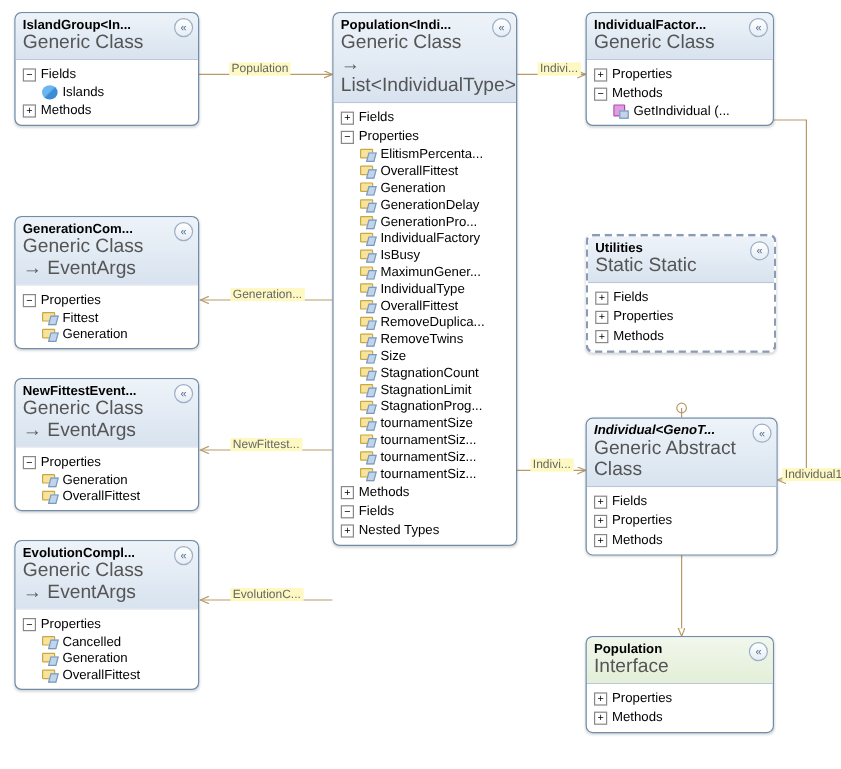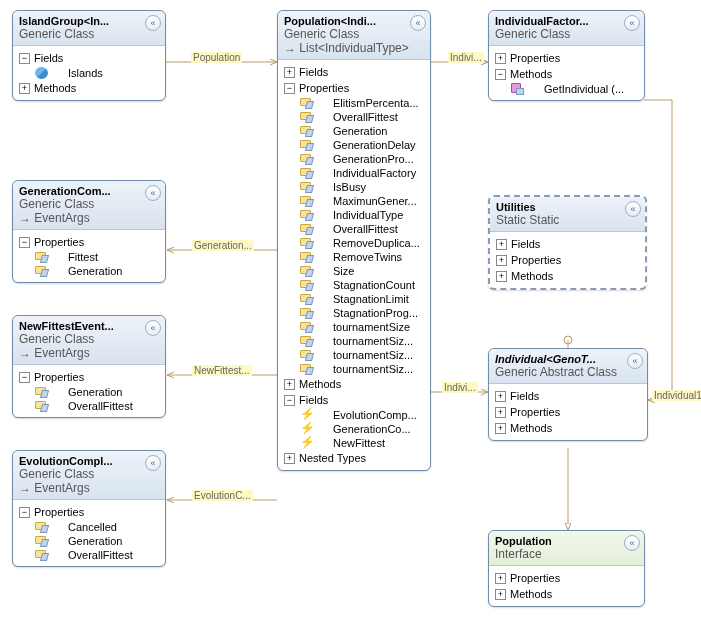--- a/index.html
+++ b/index.html
@@ -2,27 +2,27 @@
 <html><head>
 <meta charset="utf-8">
 <style>
 body{margin:0;padding:5px;background:#fff;font-family:Tahoma,Arial,sans-serif;font-size:11px;color:#000;width:701px;height:641px;position:relative;overflow:hidden}
 .box{position:absolute;border:1px solid #6f8da8;border-radius:6px;background:#fff;box-shadow:0 1px 2px rgba(0,0,0,.15)}
 .dashed{border:2px dashed #8a9cb5}
 .hdr{background:linear-gradient(#eef3f9,#d8e3ef);border-bottom:1px solid #b8c6d6;padding:4px 6px;border-radius:6px 6px 0 0;position:relative}
 .hdr.green{background:linear-gradient(#f1f7ec,#e3efd8)}
 .ttl{font-weight:bold;overflow:hidden;white-space:nowrap;text-overflow:ellipsis;padding-right:32px}
 .ttl.italic{font-style:italic}
-.sub{color:#555;font-size:12px}
+.sub{color:#555;font-size:16px}
 .chev{position:absolute;right:4px;top:4px;width:14px;height:14px;border:1px solid #9cb0c6;border-radius:50%;background:linear-gradient(#fff,#e6edf5);display:flex;align-items:center;justify-content:center;font-size:9px;color:#4a6b8c}
 .body{padding:4px 6px}
 .sect{display:flex;align-items:center;gap:4px;padding:2px 0;white-space:nowrap}
 .pm{width:9px;height:9px;border:1px solid #888;display:inline-flex;align-items:center;justify-content:center;font-size:9px;line-height:1;background:#fff;flex-shrink:0}
 .items{margin-left:16px}
-.item{display:flex;align-items:flex-end;gap:20px;padding:1px 0;white-space:nowrap;overflow:hidden}
+.item{display:flex;align-items:flex-end;gap:4px;padding:1px 0;white-space:nowrap;overflow:hidden}
 .ico{width:13px;height:12px;flex-shrink:0;display:inline-block}
 .fld{background:linear-gradient(135deg,#6bb5f0 45%,#3a8cd4 55%);border-radius:50%}
 .prop{position:relative}
 .prop:before{content:'';position:absolute;left:0;top:1px;width:9px;height:6px;background:#f7e39a;border:1px solid #c9a843;border-radius:1px}
 .prop:after{content:'';position:absolute;left:6px;top:4px;width:5px;height:6px;background:#c0d4ec;border:1px solid #7b99bd;transform:skewX(-15deg)}
 .meth{position:relative}
 .meth:before{content:'';position:absolute;left:0;top:0;width:8px;height:8px;background:#e29be2;border:1px solid #a94aa9;border-radius:1px}
 .meth:after{content:'';position:absolute;left:5px;top:5px;width:6px;height:5px;background:#c0d4ec;border:1px solid #7b99bd}
 .evt{position:relative}
 .evt:before{content:'⚡';position:absolute;left:0;top:-2px;font-size:12px;color:#e8a020}
@@ -271,34 +271,20 @@
         </div>
       </div>
 <div class="sect">
         <span class="pm">+</span>
         <span>Methods</span>
       </div>
 <div class="sect">
         <span class="pm">−</span>
         <span>Fields</span>
       </div>
-<div class="items" id="pop-events">
-        <div class="item">
-          <span class="ico evt"></span>
-          <span>EvolutionComp...</span>
-        </div>
-        <div class="item">
-          <span class="ico evt"></span>
-          <span>GenerationCo...</span>
-        </div>
-        <div class="item">
-          <span class="ico evt"></span>
-          <span>NewFittest</span>
-        </div>
-      </div>
 <div class="sect">
         <span class="pm">+</span>
         <span>Nested Types</span>
       </div>
 </div>
 </div>
 
 <div class="box" style="left:488px;top:10px;width:155px">
 <div class="hdr">
 <div class="ttl">IndividualFactor...</div>

